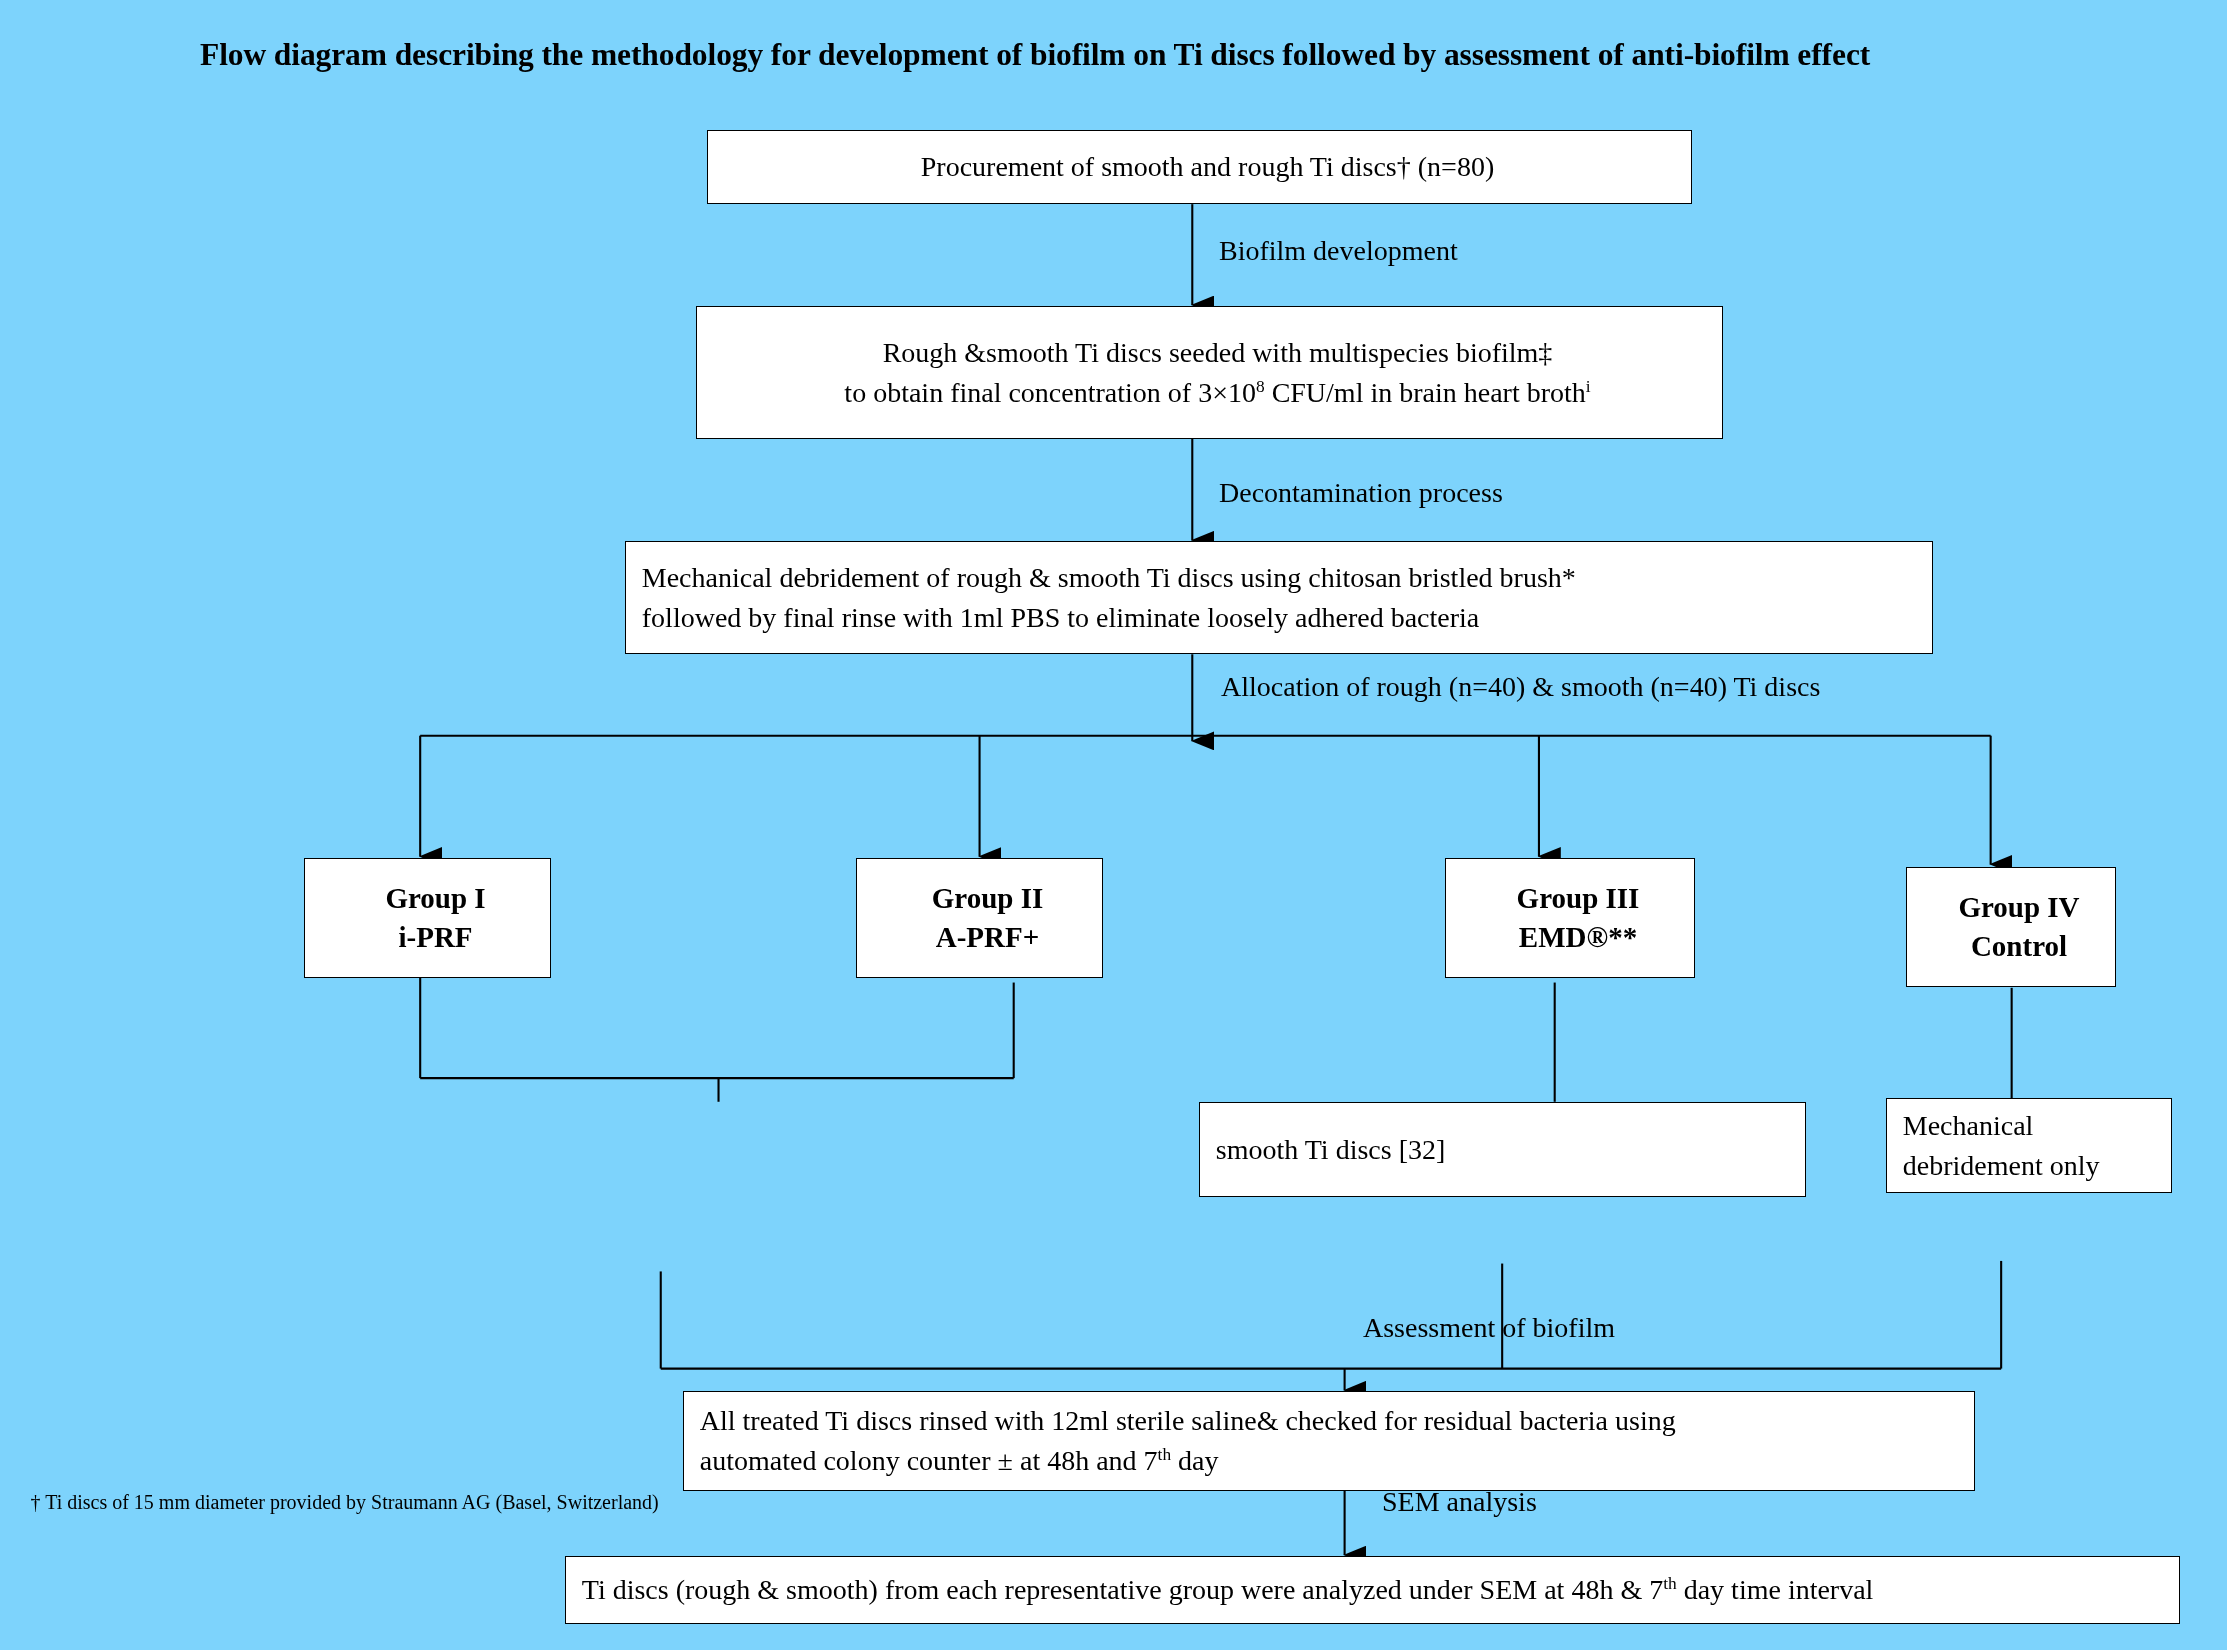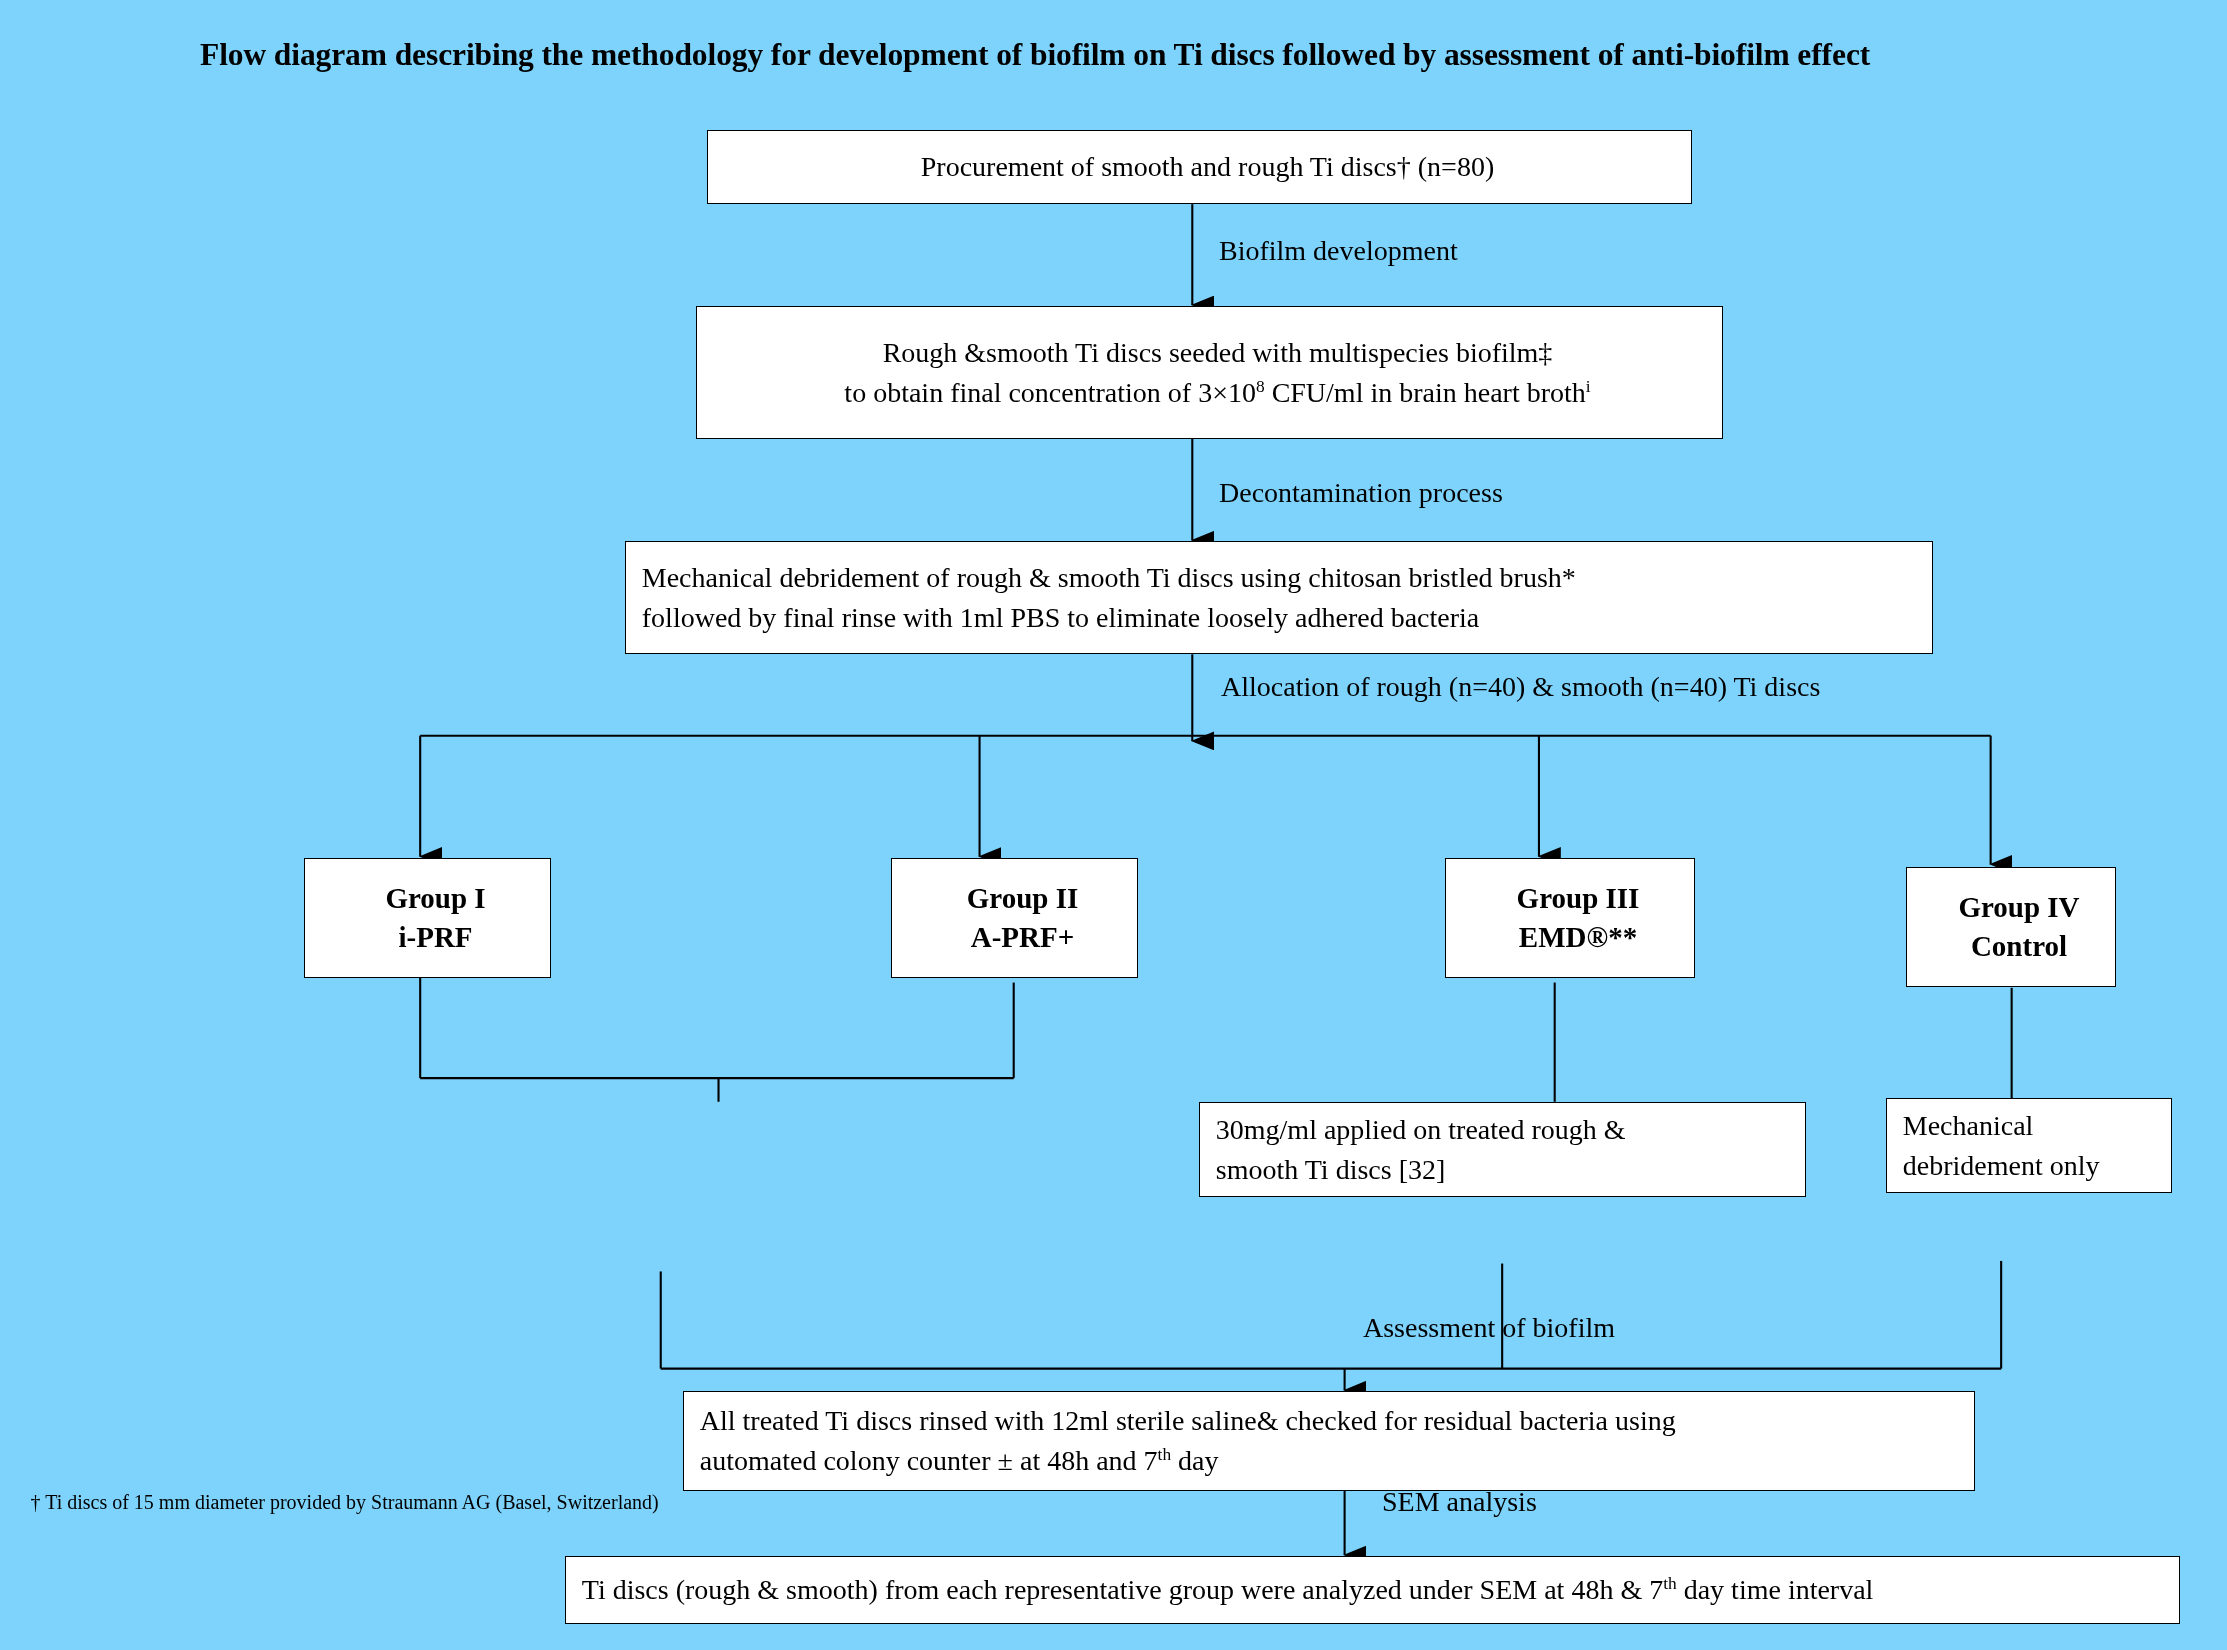--- a/index.html
+++ b/index.html
@@ -139,38 +139,37 @@
   <div class="nodebox left" style="left:625px; top:541px; width:1308px; height:113px;">
     <span class="boxline">Mechanical debridement of rough &amp; smooth Ti discs using chitosan bristled brush*</span>
     <span class="boxline">followed by final rinse with 1ml PBS to eliminate loosely adhered bacteria</span>
   </div>
 
   <div class="nodebox center group" style="left:304px; top:858px; width:247px; height:120px;">
     <span class="boxline">Group I</span>
     <span class="boxline">i-PRF</span>
   </div>
 
-  <div class="nodebox center group" style="left:856px; top:858px; width:247px; height:120px;margin-left:35px;">
+  <div class="nodebox center group" style="left:856px; top:858px; width:247px; height:120px;">
     <span class="boxline">Group II</span>
     <span class="boxline">A-PRF+</span>
   </div>
 
   <div class="nodebox center group" style="left:1445px; top:858px; width:250px; height:120px;">
     <span class="boxline">Group III</span>
     <span class="boxline">EMD®**</span>
   </div>
 
   <div class="nodebox center group" style="left:1906px; top:867px; width:210px; height:120px;">
     <span class="boxline">Group IV</span>
     <span class="boxline">Control</span>
   </div>
 
 
   <div class="nodebox left" style="left:1199px; top:1102px; width:607px; height:95px;">
-    <span class="boxline">30mg/ml applied on treated rough &amp;</span>
     <span class="boxline">smooth Ti discs [32]</span>
   </div>
 
   <div class="nodebox left" style="left:1886px; top:1098px; width:286px; height:95px;">
     <span class="boxline">Mechanical</span>
     <span class="boxline">debridement only</span>
   </div>
 
   <div class="nodebox left" style="left:683px; top:1391px; width:1292px; height:100px;">
     <span class="boxline">All treated Ti discs rinsed with 12ml sterile saline&amp; checked for residual bacteria using</span>

